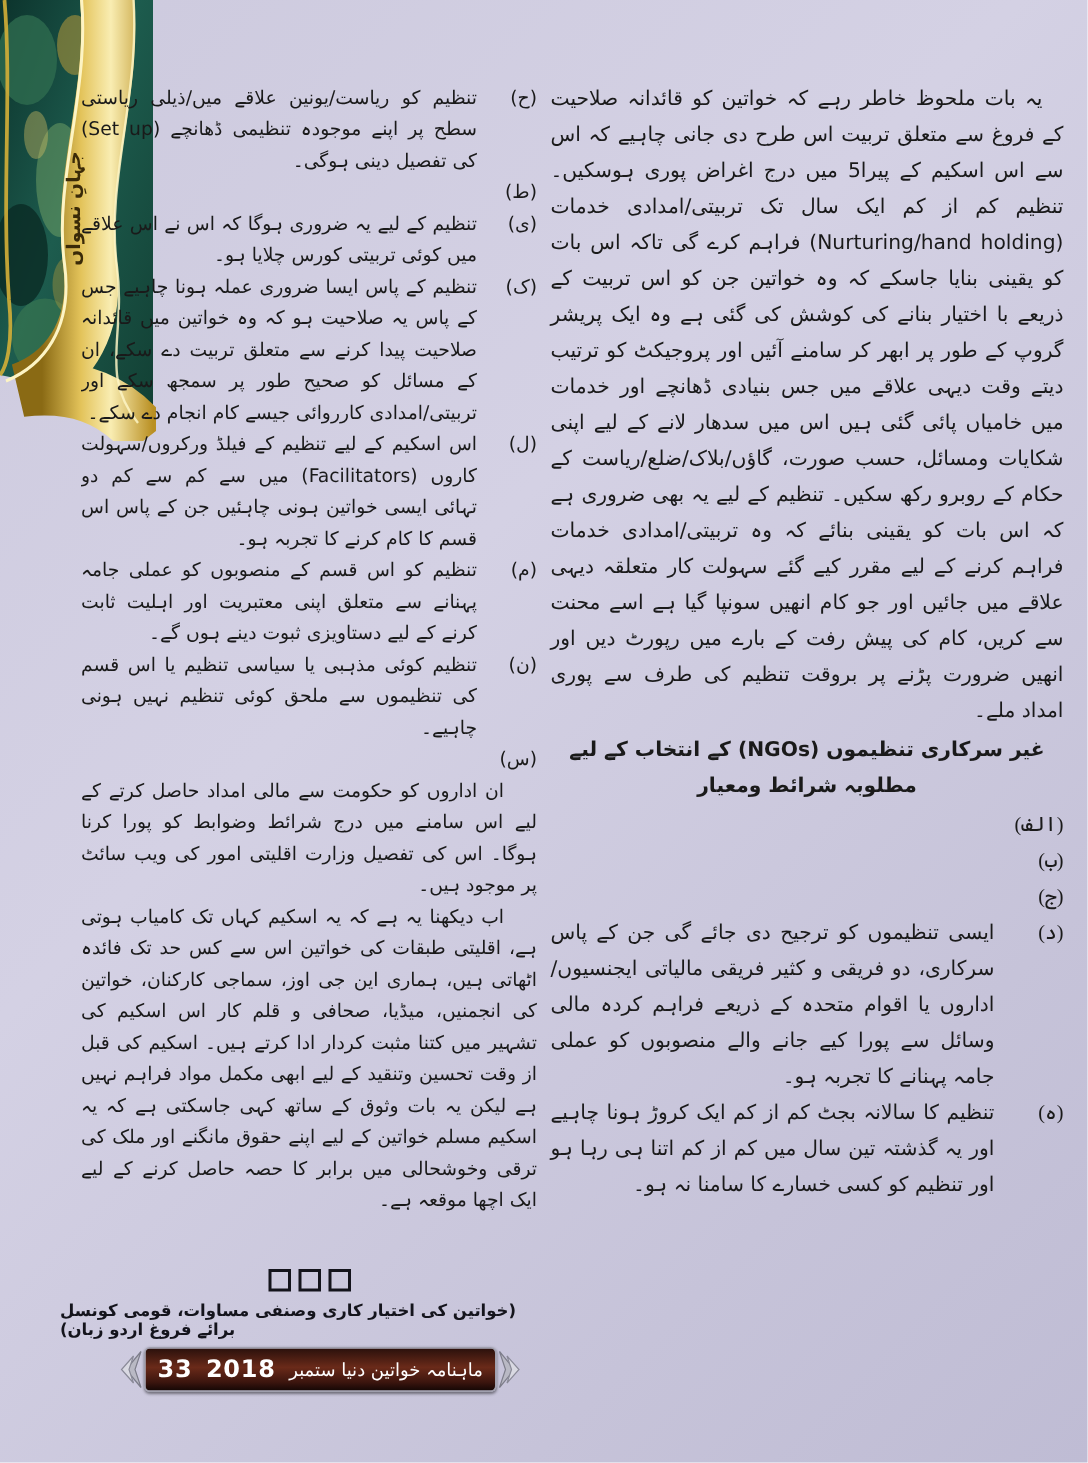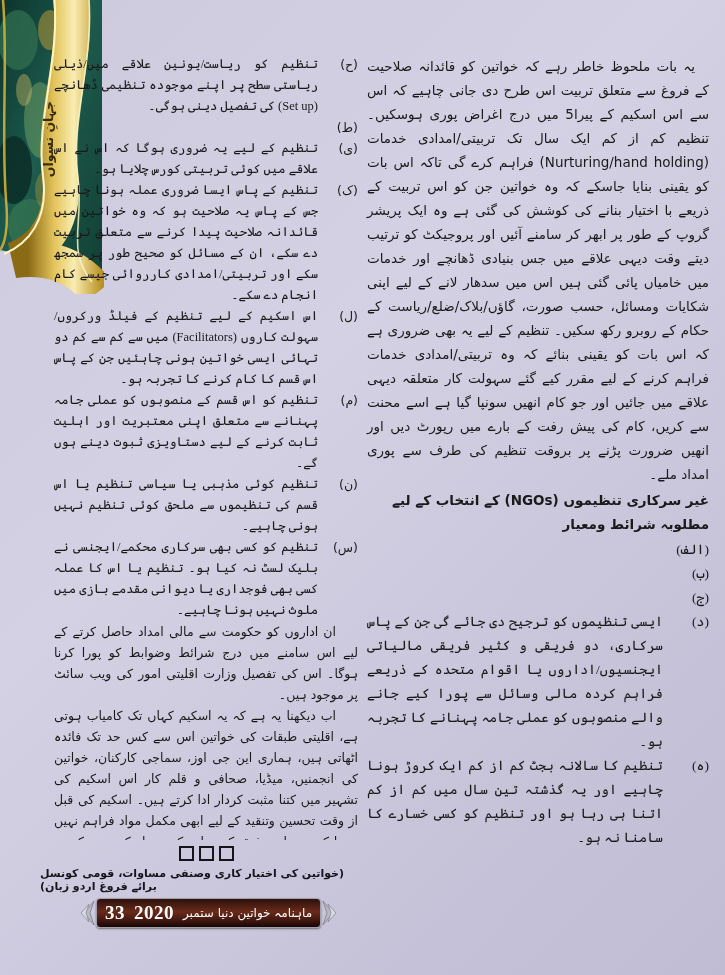--- a/index.html
+++ b/index.html
@@ -15,47 +15,47 @@
     position:absolute;left:-6px;top:130px;width:112px;height:18px;
     transform:rotate(-90deg);transform-origin:center;
     font-size:12.5px;font-weight:bold;color:#3a2a08;text-align:center;
     letter-spacing:1px;white-space:nowrap;
   }
   
   .col{position:absolute;direction:rtl;text-align:justify;}
   .col-right{top:54px;right:16px;width:342px;font-size:13.5px;line-height:24px;}
   .col-left{top:54px;left:54px;width:304px;font-size:12.5px;line-height:21px;height:786px;overflow:hidden;}
   .intro{margin:0 0 2px 0;text-indent:14px;}
-  .heading{margin:2px 0;font-size:13.5px;font-weight:bold;text-align:right;line-height:24px;}
+  .heading{margin:2px 0;font-size:13.5px;font-weight:bold;text-align:center;line-height:24px;}
   .item{display:flex;margin:0;}
   .col-right .item>.marker{flex:0 0 46px;font-weight:normal;font-family:Liberation Serif, serif;}
   .col-left .item>.marker{flex:0 0 40px;}
   .marker{text-align:right;}
-  .itext{flex:1 1 auto;display:block;font-family:Liberation Serif, serif;}
+  .itext{flex:1 1 auto;display:block;}
   .para{margin:0;text-indent:22px;}
   
   .endmarks{position:absolute;left:54px;top:846px;width:304px;display:flex;justify-content:center;gap:5px;}
   .endmarks .sq{width:11px;height:11px;border:2.5px solid #14141c;background:transparent;display:inline-block;}
   .attribution{
     position:absolute;left:40px;top:867px;width:332px;direction:rtl;
     text-align:left;font-size:11px;font-weight:bold;color:#14141c;
   }
   .banner{
     position:absolute;left:80px;top:896px;width:230px;height:33px;
     display:flex;align-items:center;
   }
   .banner-band{
     flex:1 1 auto;height:28px;border-radius:4px;
     background:linear-gradient(180deg,#2b110c 0%,#6a2a19 45%,#3c150e 80%,#150705 100%);
     border:1px solid #a0a0ae;box-shadow:0 1px 2px rgba(0,0,0,.45);
     display:flex;direction:rtl;align-items:center;justify-content:center;gap:9px;
     color:#ffffff;padding:0 8px;
   }
   .banner-band .mag{font-size:12px;white-space:nowrap;text-align:center;}
-  .banner-band .num{font-size:19px;font-weight:bold;letter-spacing:.5px;font-family:Liberation Serif, serif;}
+  .banner-band .num{font-size:16px;font-weight:bold;letter-spacing:.5px;}
   .orn{flex:0 0 16px;height:26px;}
 </style>
 </head>
 <body>
 
 <div class="sidebar">
   <svg width="104" height="294" viewBox="0 0 104 294" aria-hidden="true">
     <defs>
       <linearGradient id="teal" x1="0" y1="0" x2="1" y2="1">
         <stop offset="0" stop-color="#0c332c"></stop>
@@ -135,41 +135,40 @@
   <div class="item">
     <span class="marker">(م)</span>
     <span class="itext">تنظیم کو اس قسم کے منصوبوں کو عملی جامہ پہنانے سے متعلق اپنی معتبریت اور اہلیت ثابت کرنے کے لیے دستاویزی ثبوت دینے ہوں گے۔</span>
   </div>
   <div class="item">
     <span class="marker">(ن)</span>
     <span class="itext">تنظیم کوئی مذہبی یا سیاسی تنظیم یا اس قسم کی تنظیموں سے ملحق کوئی تنظیم نہیں ہونی چاہیے۔</span>
   </div>
   <div class="item">
     <span class="marker">(س)</span>
-    <span class="itext">تنظیم کو کسی بھی سرکاری محکمے/ایجنسی نے بلیک لسٹ نہ کیا ہو۔ تنظیم یا اس کا عملہ کسی بھی فوجداری یا دیوانی مقدمے بازی میں ملوث نہیں ہونا چاہیے۔</span>
   </div>
   <p class="para">ان اداروں کو حکومت سے مالی امداد حاصل کرتے کے لیے اس سامنے میں درج شرائط وضوابط کو پورا کرنا ہوگا۔ اس کی تفصیل وزارت اقلیتی امور کی ویب سائٹ پر موجود ہیں۔</p>
   <p class="para">اب دیکھنا یہ ہے کہ یہ اسکیم کہاں تک کامیاب ہوتی ہے، اقلیتی طبقات کی خواتین اس سے کس حد تک فائدہ اٹھاتی ہیں، ہماری این جی اوز، سماجی کارکنان، خواتین کی انجمنیں، میڈیا، صحافی و قلم کار اس اسکیم کی تشہیر میں کتنا مثبت کردار ادا کرتے ہیں۔ اسکیم کی قبل از وقت تحسین وتنقید کے لیے ابھی مکمل مواد فراہم نہیں ہے لیکن یہ بات وثوق کے ساتھ کہی جاسکتی ہے کہ یہ اسکیم مسلم خواتین کے لیے اپنے حقوق مانگنے اور ملک کی ترقی وخوشحالی میں برابر کا حصہ حاصل کرنے کے لیے ایک اچھا موقعہ ہے۔</p>
 </div>
 
 <div class="endmarks">
   <span class="sq"></span>
   <span class="sq"></span>
   <span class="sq"></span>
 </div>
 
 <div class="attribution">(خواتین کی اختیار کاری وصنفی مساوات، قومی کونسل برائے فروغ اردو زبان)</div>
 
 <div class="banner">
   <svg class="orn" viewBox="0 0 16 26" aria-hidden="true">
     <path d="M14,1 L4,13 L14,25 L10,13 Z" fill="#b9b9c4" stroke="#7d7d8a" stroke-width="0.8"></path>
     <path d="M9,4 L1,13 L9,22 L6,13 Z" fill="#d9d9e2" stroke="#8a8a98" stroke-width="0.8"></path>
   </svg>
   <div class="banner-band">
     <span class="mag">ماہنامہ خواتین دنیا ستمبر</span>
-    <span class="num">2020</span>
+    <span class="num">2018</span>
     <span class="num">33</span>
   </div>
   <svg class="orn" viewBox="0 0 16 26" aria-hidden="true">
     <path d="M2,1 L12,13 L2,25 L6,13 Z" fill="#b9b9c4" stroke="#7d7d8a" stroke-width="0.8"></path>
     <path d="M7,4 L15,13 L7,22 L10,13 Z" fill="#d9d9e2" stroke="#8a8a98" stroke-width="0.8"></path>
   </svg>
 </div>
 
 </body></html>

